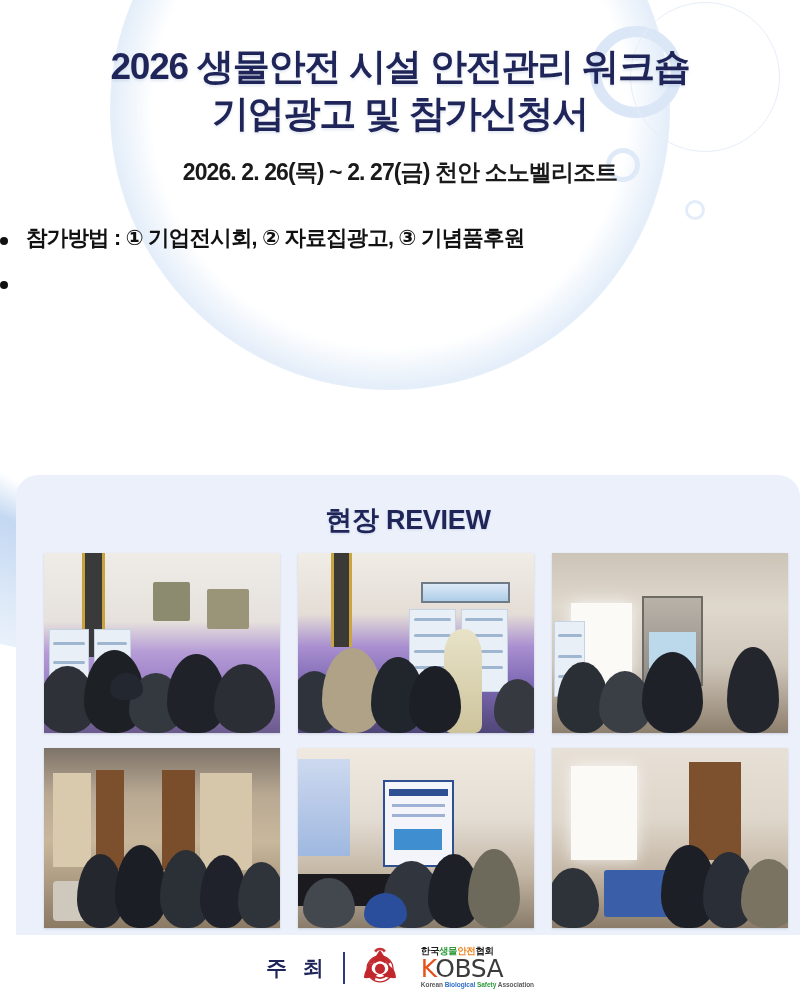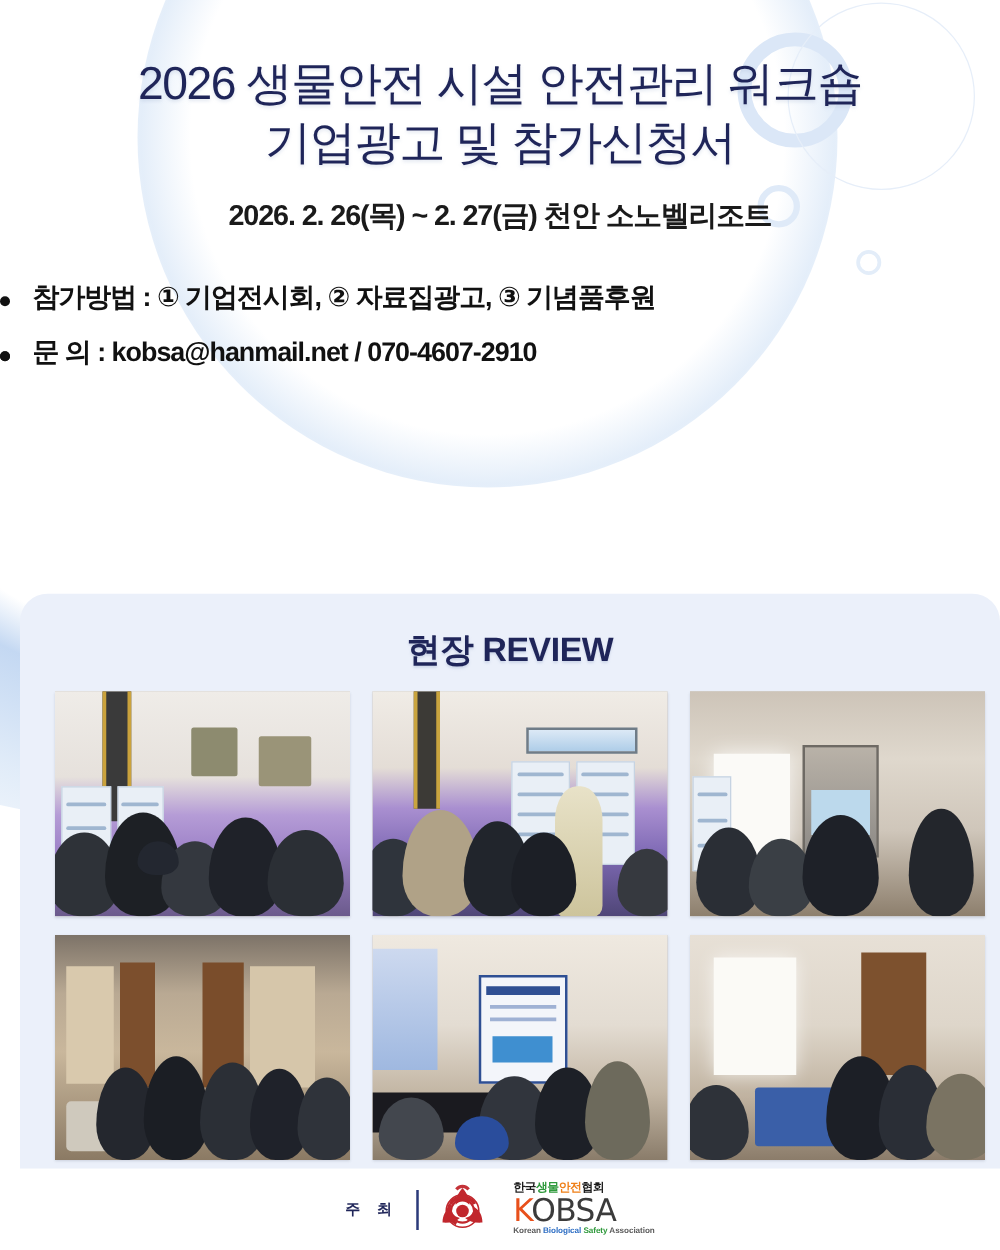--- a/index.html
+++ b/index.html
@@ -39,21 +39,21 @@
   .ring-c { width:34px;  height:34px;  border-width:5px;  right:160px; top:148px; border-color:#dfeaf8; }
   .ring-d { width:20px;  height:20px;  border-width:3px;  right:95px;  top:200px; border-color:#e3edf9; }
 
   
   .page { position:relative; z-index:2; width:800px; height:1000px; }
 
   .hero { padding-top:44px; text-align:center; }
 
   .title {
     color:#1f2559;
-    font-weight:normal;
+    font-weight:bold;
     font-size:37px;
     line-height:1.26;
     letter-spacing:-1.2px;
     text-shadow:0 2px 3px rgba(150,170,200,0.28);
     padding:0 18px;
   }
   .title .l2 { display:block; }
 
   .subtitle {
     margin-top:20px;
@@ -136,21 +136,21 @@
     height:65px;
     background:#ffffff;
     display:flex;
     align-items:center;
     justify-content:center;
     gap:14px;
   }
   .host-label {
     color:#1f2559;
     font-weight:bold;
-    font-size:12px;
+    font-size:21px;
     letter-spacing:5px;
   }
   .divider { width:2px; height:32px; background:#2b3a7a; }
   .logo { display:flex; align-items:center; gap:20px; }
   .biohazard { width:42px; height:42px; flex:0 0 auto; }
   .logo-text { display:flex; flex-direction:column; line-height:1; }
   .logo-kor { font-size:9.5px; font-weight:bold; letter-spacing:-0.4px; margin-bottom:1px; }
   .logo-kor .k1 { color:#1d1d1d; }
   .logo-kor .k2 { color:#2f9a3c; }
   .logo-kor .k3 { color:#ef8019; }
@@ -190,24 +190,20 @@
     <div class="subtitle">2026. 2. 26(목) ~ 2. 27(금) 천안 소노벨리조트</div>
   </div>
 
   <ul class="bullets">
     <li>
       <span class="dot"></span>
       <span>참가방법 : ① 기업전시회, ② 자료집광고, ③ 기념품후원</span>
     </li>
     <li>
       <span class="dot"></span>
-    </li>
-    <li>
-      <span class="dot"></span>
-      <span>문 의 : kobsa@hanmail.net / 070-4607-2910</span>
     </li>
   </ul>
 
   <div class="review">
     <div class="review-title">현장 REVIEW</div>
 
     <div class="photo-grid">
 
       <div class="photo">
         <div class="sky" style="background:linear-gradient(180deg,#efece8 0%,#e6e1dc 38%,#b59cd6 55%,#9f84c9 70%,#6b5a8c 100%);"></div>

